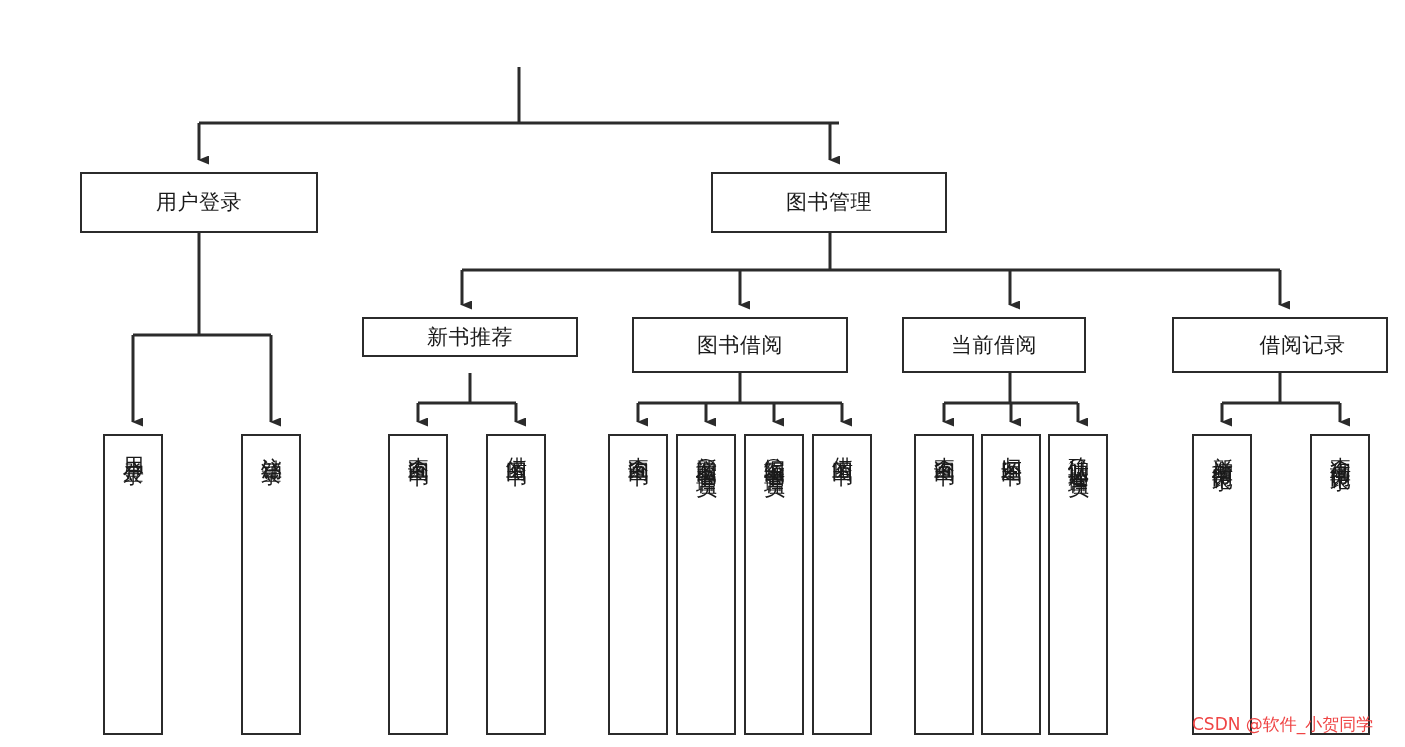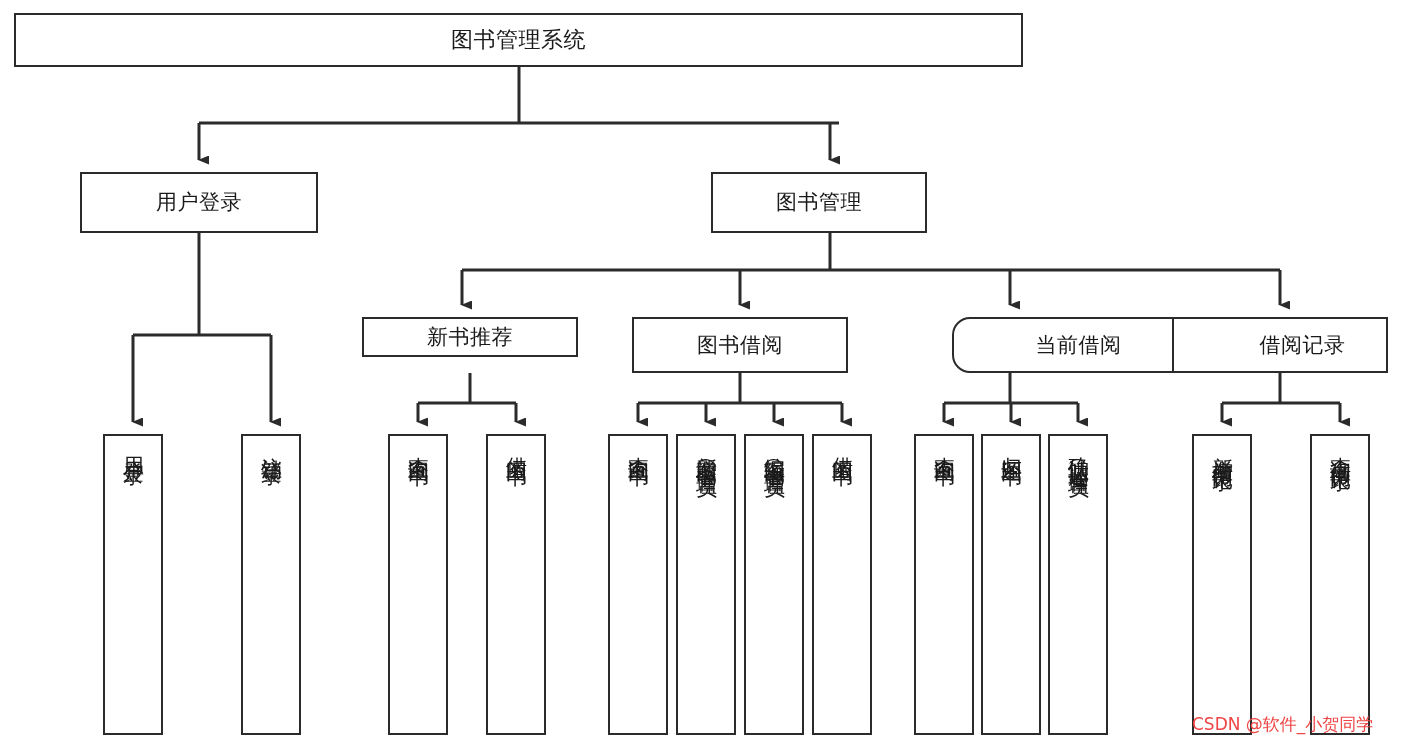--- a/index.html
+++ b/index.html
@@ -122,38 +122,35 @@
       <path d="M 1011,403 L 1011,422" marker-end="url(#arrowhead)"></path>
       <path d="M 1078,403 L 1078,422" marker-end="url(#arrowhead)"></path>
 
       <path d="M 1280,373 L 1280,403"></path>
       <path d="M 1222,403 L 1340,403"></path>
       <path d="M 1222,403 L 1222,422" marker-end="url(#arrowhead)"></path>
       <path d="M 1340,403 L 1340,422" marker-end="url(#arrowhead)"></path>
     </g>
   </svg>
 
-  <div class="node horiz root" style="left:14px; top:13px; width:1009px; height:54px;">
-    <span class="node-label">图书管理系统</span>
-  </div>
 
   <div class="node horiz" style="left:80px; top:172px; width:238px; height:61px;">
     <span class="node-label">用户登录</span>
   </div>
-  <div class="node horiz" style="left:711px; top:172px; width:216px; height:61px;">
+  <div class="node horiz" style="left:711px; top:172px; width:236px; height:61px;">
     <span class="node-label">图书管理</span>
   </div>
 
   <div class="node horiz" style="left:362px; top:317px; width:216px; height:40px;">
     <span class="node-label">新书推荐</span>
   </div>
   <div class="node horiz" style="left:632px; top:317px; width:216px; height:56px;">
     <span class="node-label">图书借阅</span>
   </div>
-  <div class="node horiz" style="left:952px; top:317px; width:253px; height:56px;border-radius:18px;">
+  <div class="node horiz" style="left:902px; top:317px; width:184px; height:56px;">
     <span class="node-label">当前借阅</span>
   </div>
   <div class="node horiz" style="left:1172px; top:317px; width:216px; height:56px;padding-left:45px;">
     <span class="node-label">借阅记录</span>
   </div>
 
   <div class="node vert" style="left:103px; top:434px; width:60px; height:301px;">
     <span class="node-label">用户登录</span>
   </div>
   <div class="node vert" style="left:241px; top:434px; width:60px; height:301px;">

